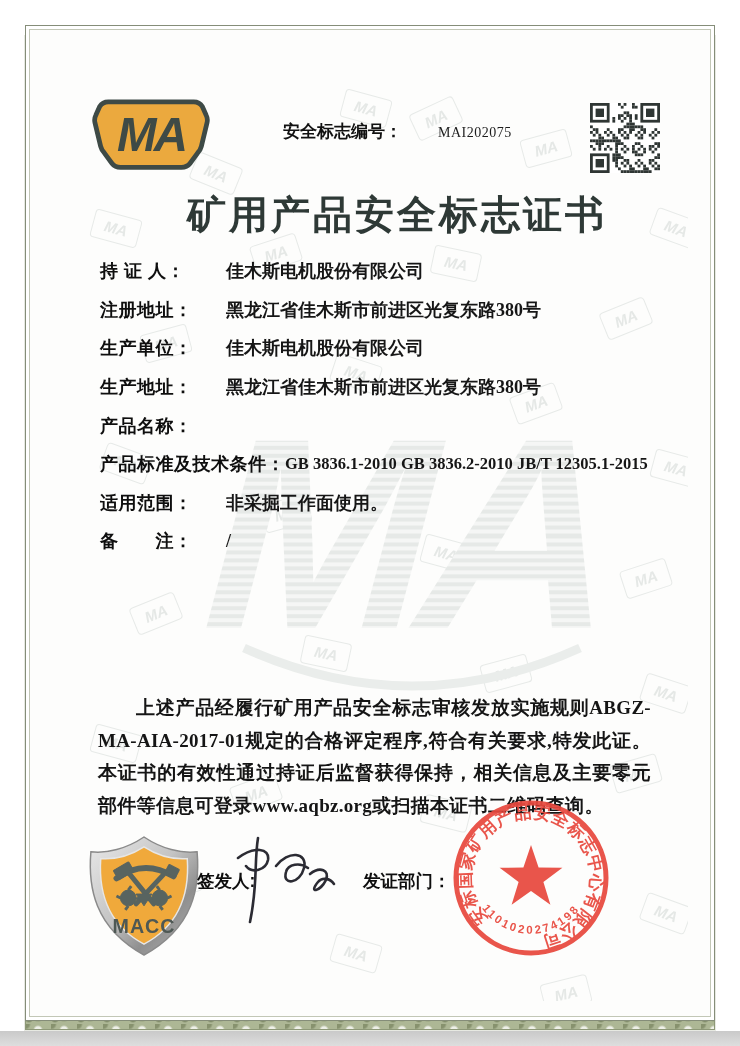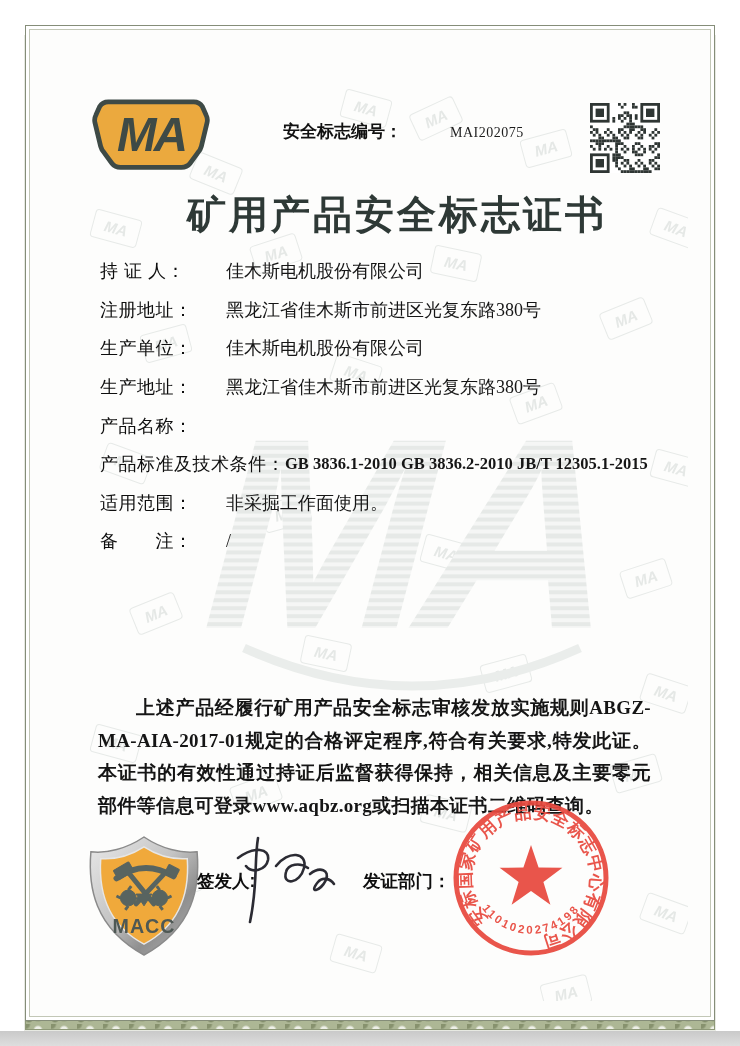--- a/index.html
+++ b/index.html
@@ -28,32 +28,32 @@
       color:#e5e8e6;font:italic 900 15px "Liberation Sans",sans-serif;}
   .big-ma{position:absolute;left:208px;top:398px;z-index:1;
       font:italic 900 272px/272px "Liberation Sans",sans-serif;letter-spacing:-14px;
       background:repeating-linear-gradient(180deg,#e6e9e7 0 4px,#f5f6f5 4px 8px);
       -webkit-background-clip:text;background-clip:text;color:transparent;
       transform:skewX(-4deg);}
   .big-ma-swoosh{position:absolute;left:232px;top:636px;z-index:1;}
   
   .content{position:absolute;inset:0;z-index:2;}
   .ma-badge{position:absolute;left:92px;top:97px;}
-  .cert-no{position:absolute;left:283px;top:120px;display:flex;align-items:baseline;gap:12px;white-space:nowrap;}
+  .cert-no{position:absolute;left:283px;top:120px;display:flex;align-items:baseline;white-space:nowrap;}
   .cert-no .lbl{font-size:17px;font-weight:bold;color:#111;}
   .cert-no .val{font-family:"Liberation Serif",serif;font-size:14px;color:#1d1d1d;letter-spacing:.5px;margin-left:36px;}
   .qr{position:absolute;left:590px;top:103px;}
   .title{position:absolute;left:0;width:740px;top:188px;text-align:center;
       font-family:"Liberation Serif",serif;font-weight:900;font-size:39px;
       color:#2e3936;letter-spacing:3px;margin-left:27px;}
   #fields{position:absolute;left:100px;top:252px;width:570px;}
   .row{display:flex;align-items:center;height:38.6px;white-space:nowrap;}
-  .flabel{font-size:18px;font-weight:normal;color:#0e0e0e;min-width:126px;letter-spacing:.5px;}
+  .flabel{font-size:18px;font-weight:bold;color:#0e0e0e;min-width:126px;letter-spacing:.5px;}
   .flabel.wide{min-width:0;}
-  .fvalue{font-family:"Liberation Serif",serif;font-size:18px;color:#161616;font-weight:400;}
+  .fvalue{font-family:"Liberation Serif",serif;font-size:18px;color:#161616;font-weight:700;}
   .fvalue.tech{font-size:16.5px;font-weight:600;}
   .flabel2{font-size:18px;font-weight:bold;color:#0e0e0e;margin-left:84px;margin-right:16px;letter-spacing:.5px;}
   .statement{position:absolute;left:98px;top:692px;width:553px;
       font-family:"Liberation Serif",serif;font-size:19px;line-height:32.5px;
       font-weight:600;color:#151515;text-align:justify;text-indent:38px;letter-spacing:.3px;}
   .macc{position:absolute;left:85px;top:833px;}
   .signer{position:absolute;left:197px;top:869px;font-size:17.5px;font-weight:bold;color:#0e0e0e;white-space:nowrap;}
   .signature{position:absolute;left:224px;top:828px;}
   .dept{position:absolute;left:363px;top:869px;font-size:17.5px;font-weight:bold;color:#0e0e0e;white-space:nowrap;text-align:right;}
   .seal{position:absolute;left:443px;top:792px;opacity:.93;}

